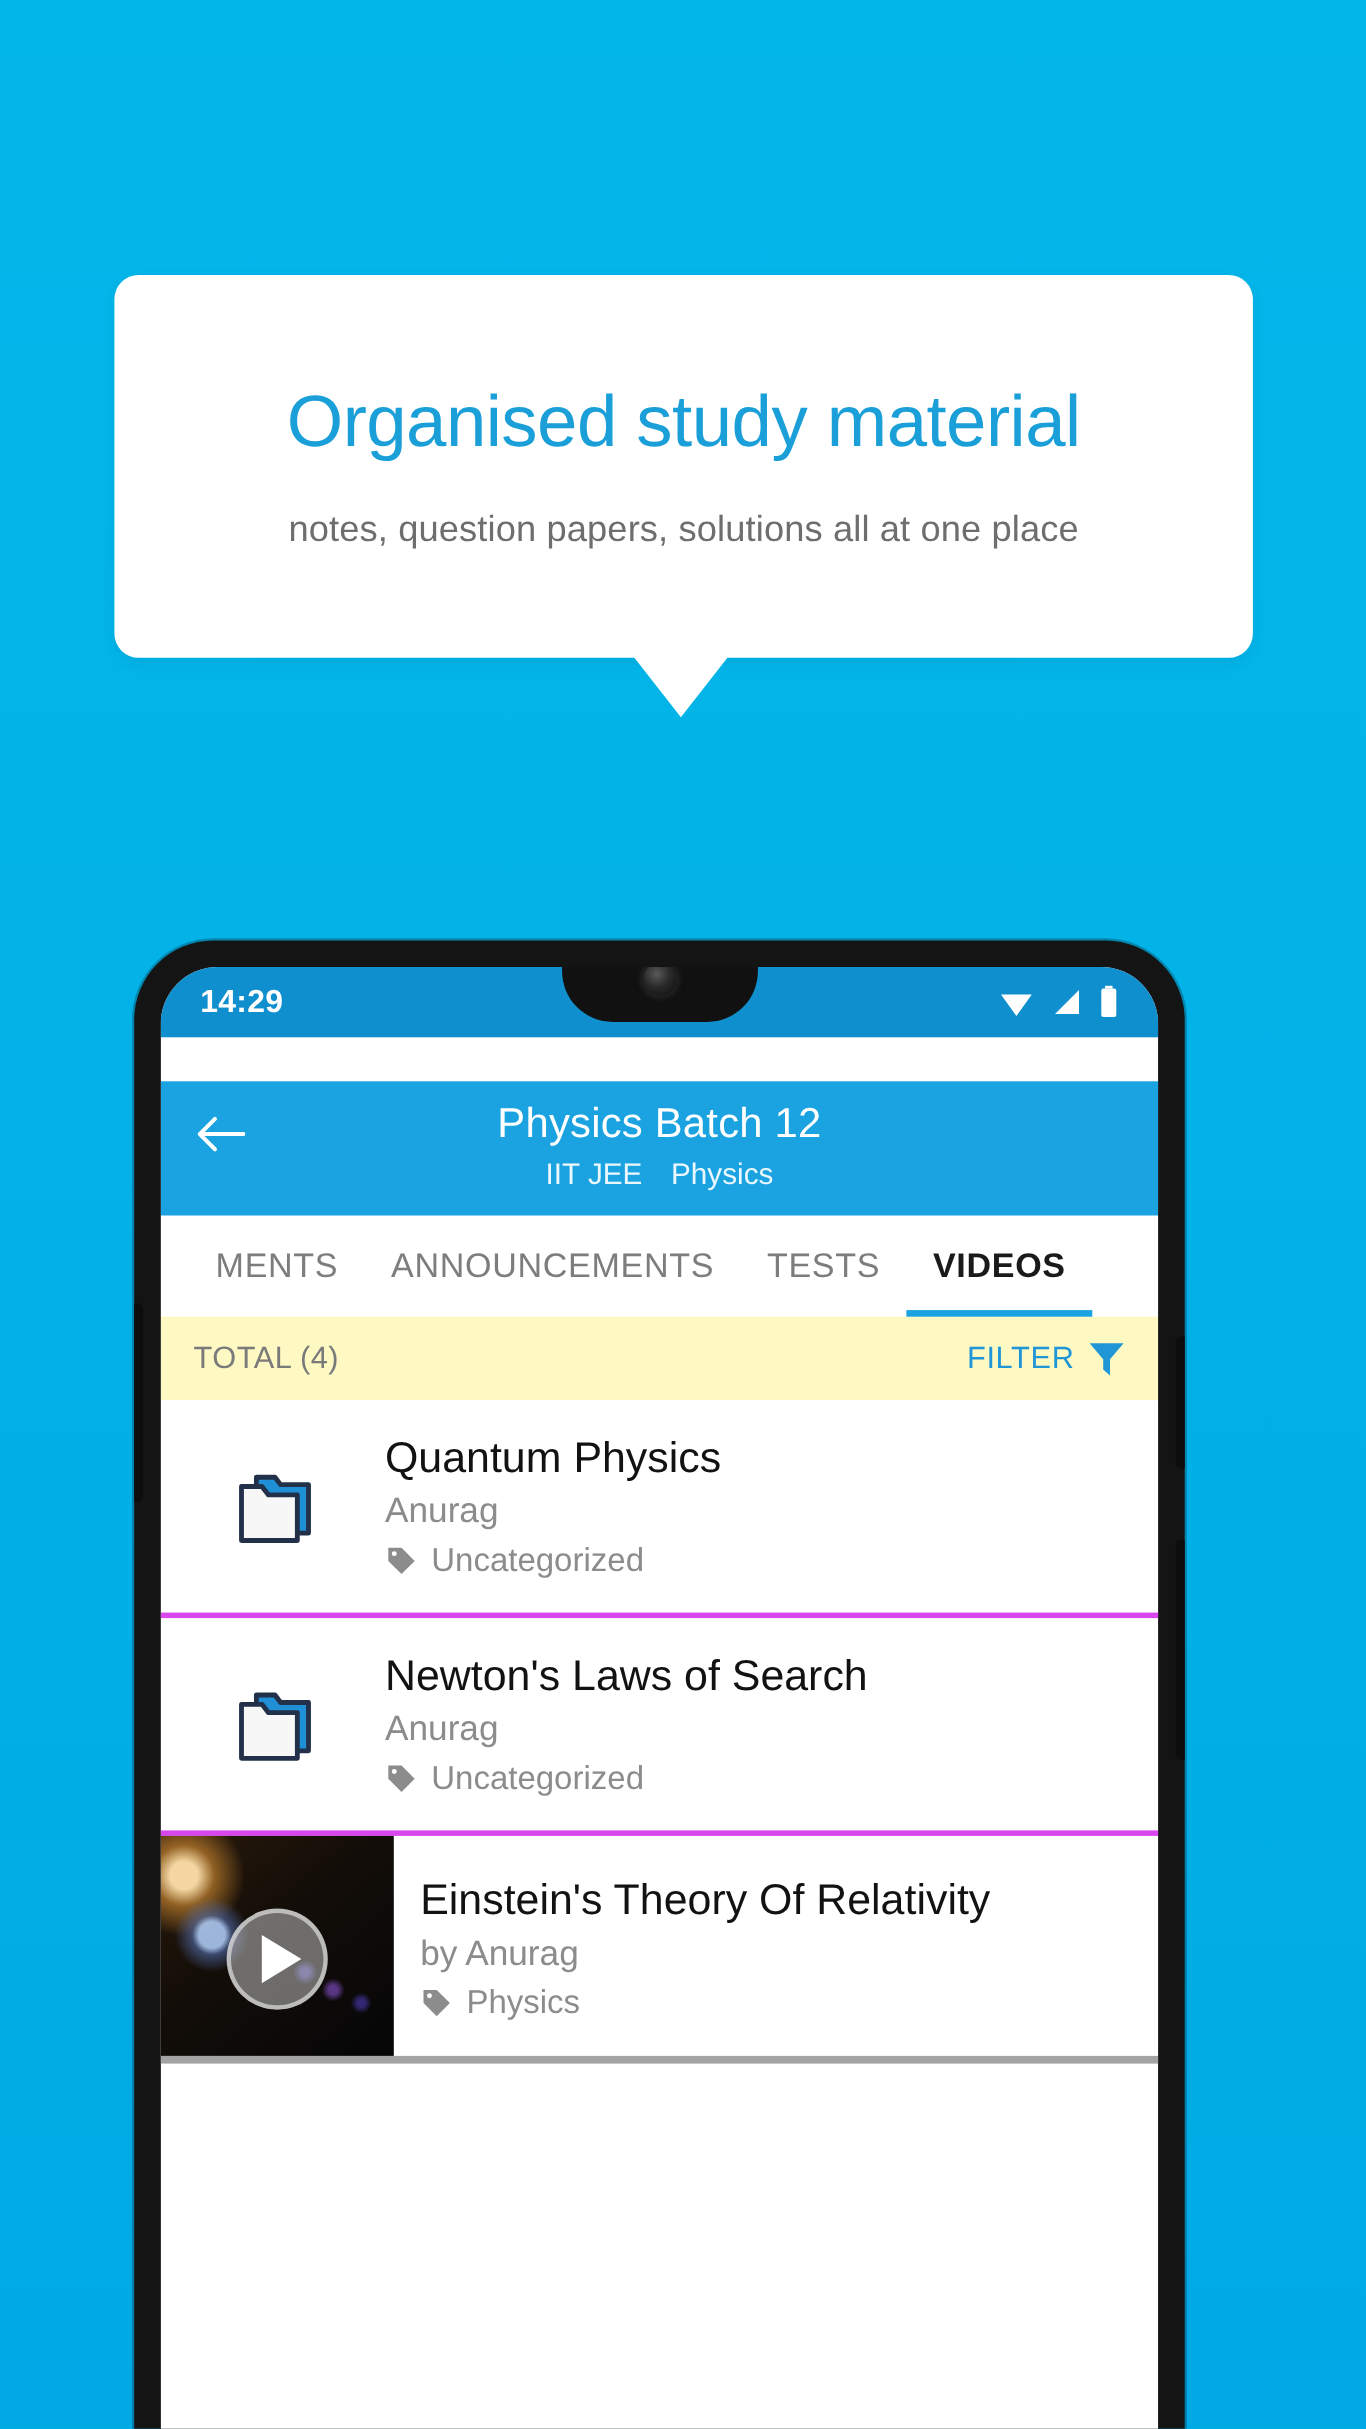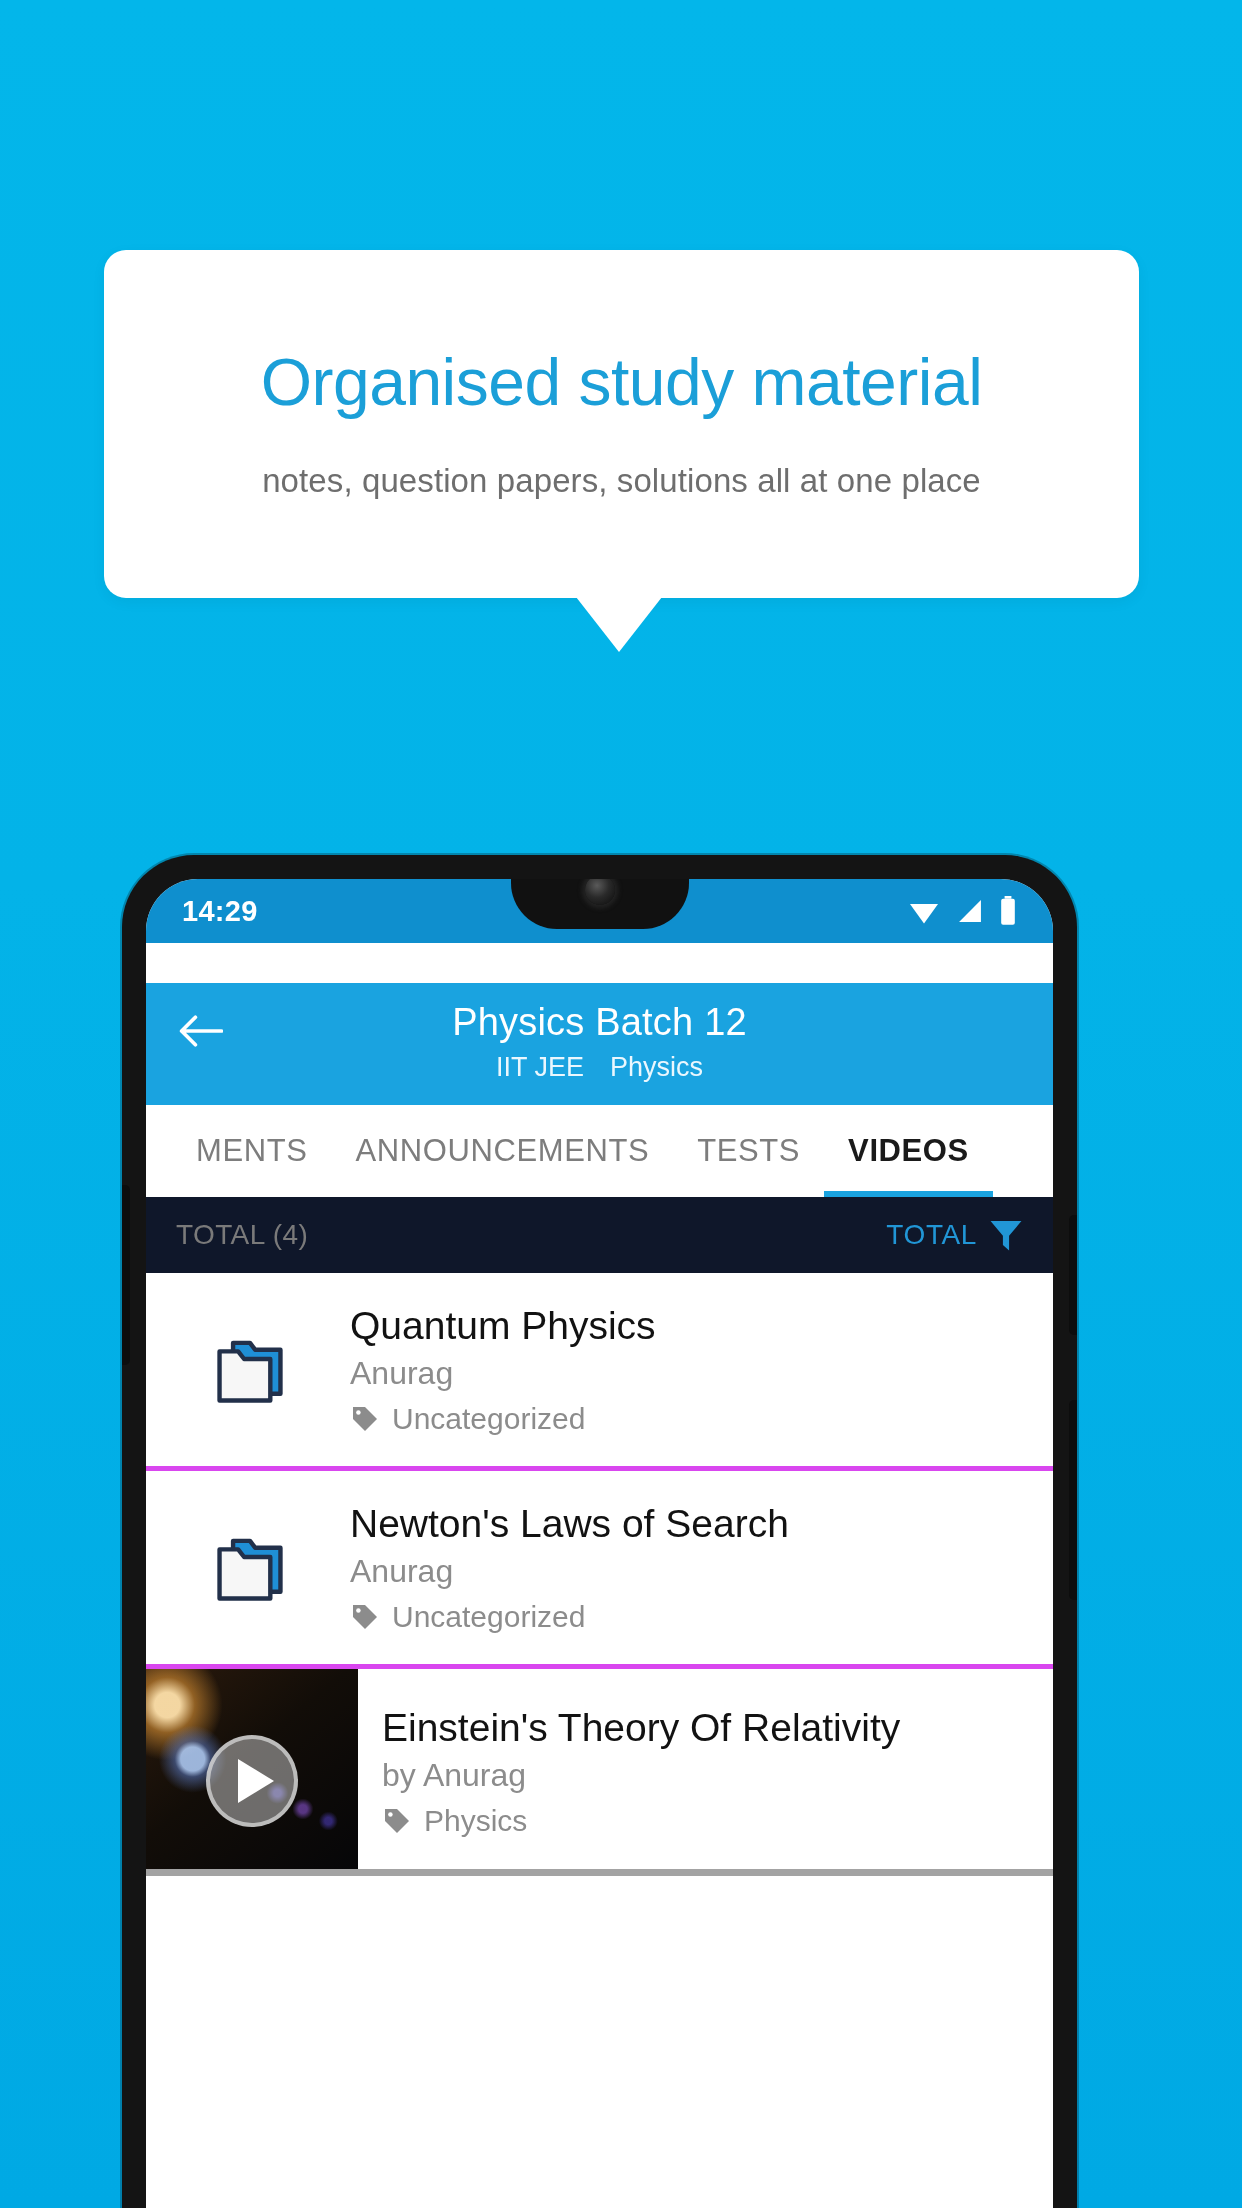--- a/index.html
+++ b/index.html
@@ -177,21 +177,21 @@
     border-radius:8px;
     height:76px;
     display:flex; align-items:center; justify-content:center;
     gap:20px;
     cursor:text;
   }
   #search-placeholder { color:#8a8a8a; font-size:33px; }
 
   
   #meta-row {
-    background:#0f172a;
+    background:#fef9c3;
     height:76px;
     display:flex; align-items:center;
     padding:0 30px;
   }
   #total-label { color:#7a7a7a; font-size:28px; letter-spacing:0.4px; }
   #filter-group {
     margin-left:auto; display:flex; align-items:center; gap:12px;
     cursor:pointer;
   }
   #filter-label { color:#2196d6; font-size:28px; letter-spacing:0.6px; }
@@ -312,21 +312,21 @@
         <div class="tab">MENTS</div>
         <div class="tab">ANNOUNCEMENTS</div>
         <div class="tab">TESTS</div>
         <div class="tab active">VIDEOS</div>
       </div>
 
 
       <div id="meta-row">
         <span id="total-label">TOTAL (4)</span>
         <div id="filter-group">
-          <span id="filter-label">TOTAL</span>
+          <span id="filter-label">FILTER</span>
           <svg width="34" height="34" viewBox="0 0 22 22">
             <path d="M1 2 L21 2 L13 11.5 L13 21 L9 17.5 L9 11.5 Z" fill="#2196d6"></path>
           </svg>
         </div>
       </div>
 
       <div id="list">
 
         <div class="list-item">
           <div class="item-icon">

